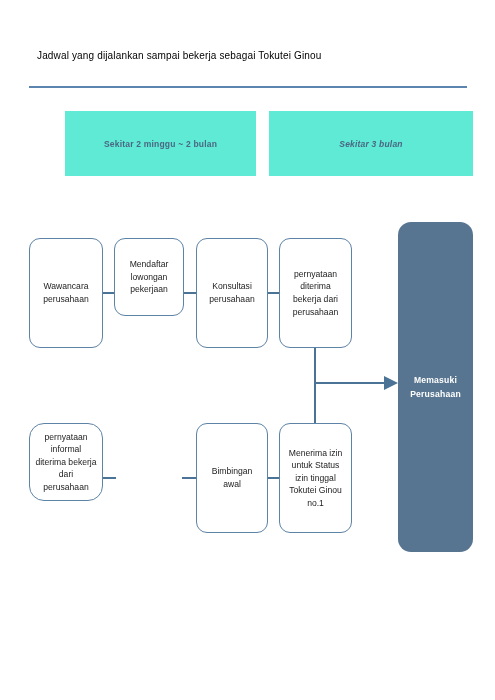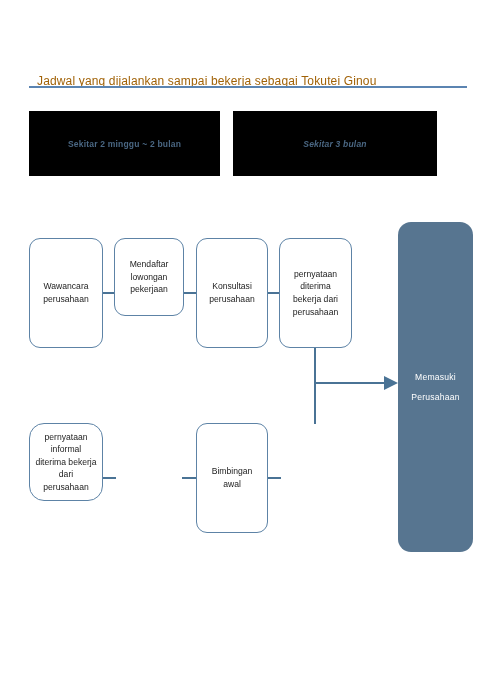--- a/index.html
+++ b/index.html
@@ -19,43 +19,43 @@
     left: 0; top: 0;
     width: 495px;
     height: 700px;
   }
 
   
   .title {
     position: absolute;
     left: 37px;
     top: 50px;
-    font-size: 12px;
-    color: #a16207;
+    font-size: 10px;
+    color: #000000;
     letter-spacing: 0.15px;
     white-space: nowrap;
-    margin-top: 24px;
   }
   .title-rule {
     position: absolute;
     left: 29px;
     top: 86px;
     width: 438px;
     height: 2px;
     background: #5b84b1;
   }
 
   
   .banner {
     position: absolute;
-    background: #000000;
+    background: #5eead4;
     display: flex;
     align-items: center;
     justify-content: center;
     text-align: center;
+    margin-left: 36px;
   }
   .banner-label {
     font-size: 8.5px;
     font-weight: bold;
     color: #4a6783;
     letter-spacing: 0.2px;
   }
   #banner-0 { left: 29px;  top: 111px; width: 191px; height: 65px; }
   #banner-1 { left: 233px; top: 111px; width: 204px; height: 65px; font-style: italic; }
 
@@ -138,22 +138,22 @@
     background: #577590;
     border-radius: 13px;
     display: flex;
     align-items: center;
     justify-content: center;
     text-align: center;
     z-index: 3;
   }
   #destination-panel .dest-label {
     font-size: 8.6px;
-    line-height: 20px;
-    font-weight: normal;
+    line-height: 14px;
+    font-weight: bold;
     color: #ffffff;
     letter-spacing: 0.2px;
   }
 </style>
 </head>
 <body>
 
 <div id="page">
 
   <div class="title">Jadwal yang dijalankan sampai bekerja sebagai Tokutei Ginou</div>
@@ -190,18 +190,21 @@
   <div class="flow-box" id="box-top-3">
     <span class="flow-label">pernyataan diterima bekerja dari perusahaan</span>
   </div>
 
   <div class="flow-box" id="box-bot-0">
     <span class="flow-label">pernyataan informal diterima bekerja dari perusahaan</span>
   </div>
   <div class="flow-box" id="box-bot-2">
     <span class="flow-label">Bimbingan awal</span>
   </div>
+  <div class="flow-box" id="box-bot-3">
+    <span class="flow-label">Menerima izin untuk Status izin tinggal Tokutei Ginou no.1</span>
+  </div>
 
   <div id="destination-panel">
     <span class="dest-label">Memasuki Perusahaan</span>
   </div>
 
 </div>
 
 </body></html>

